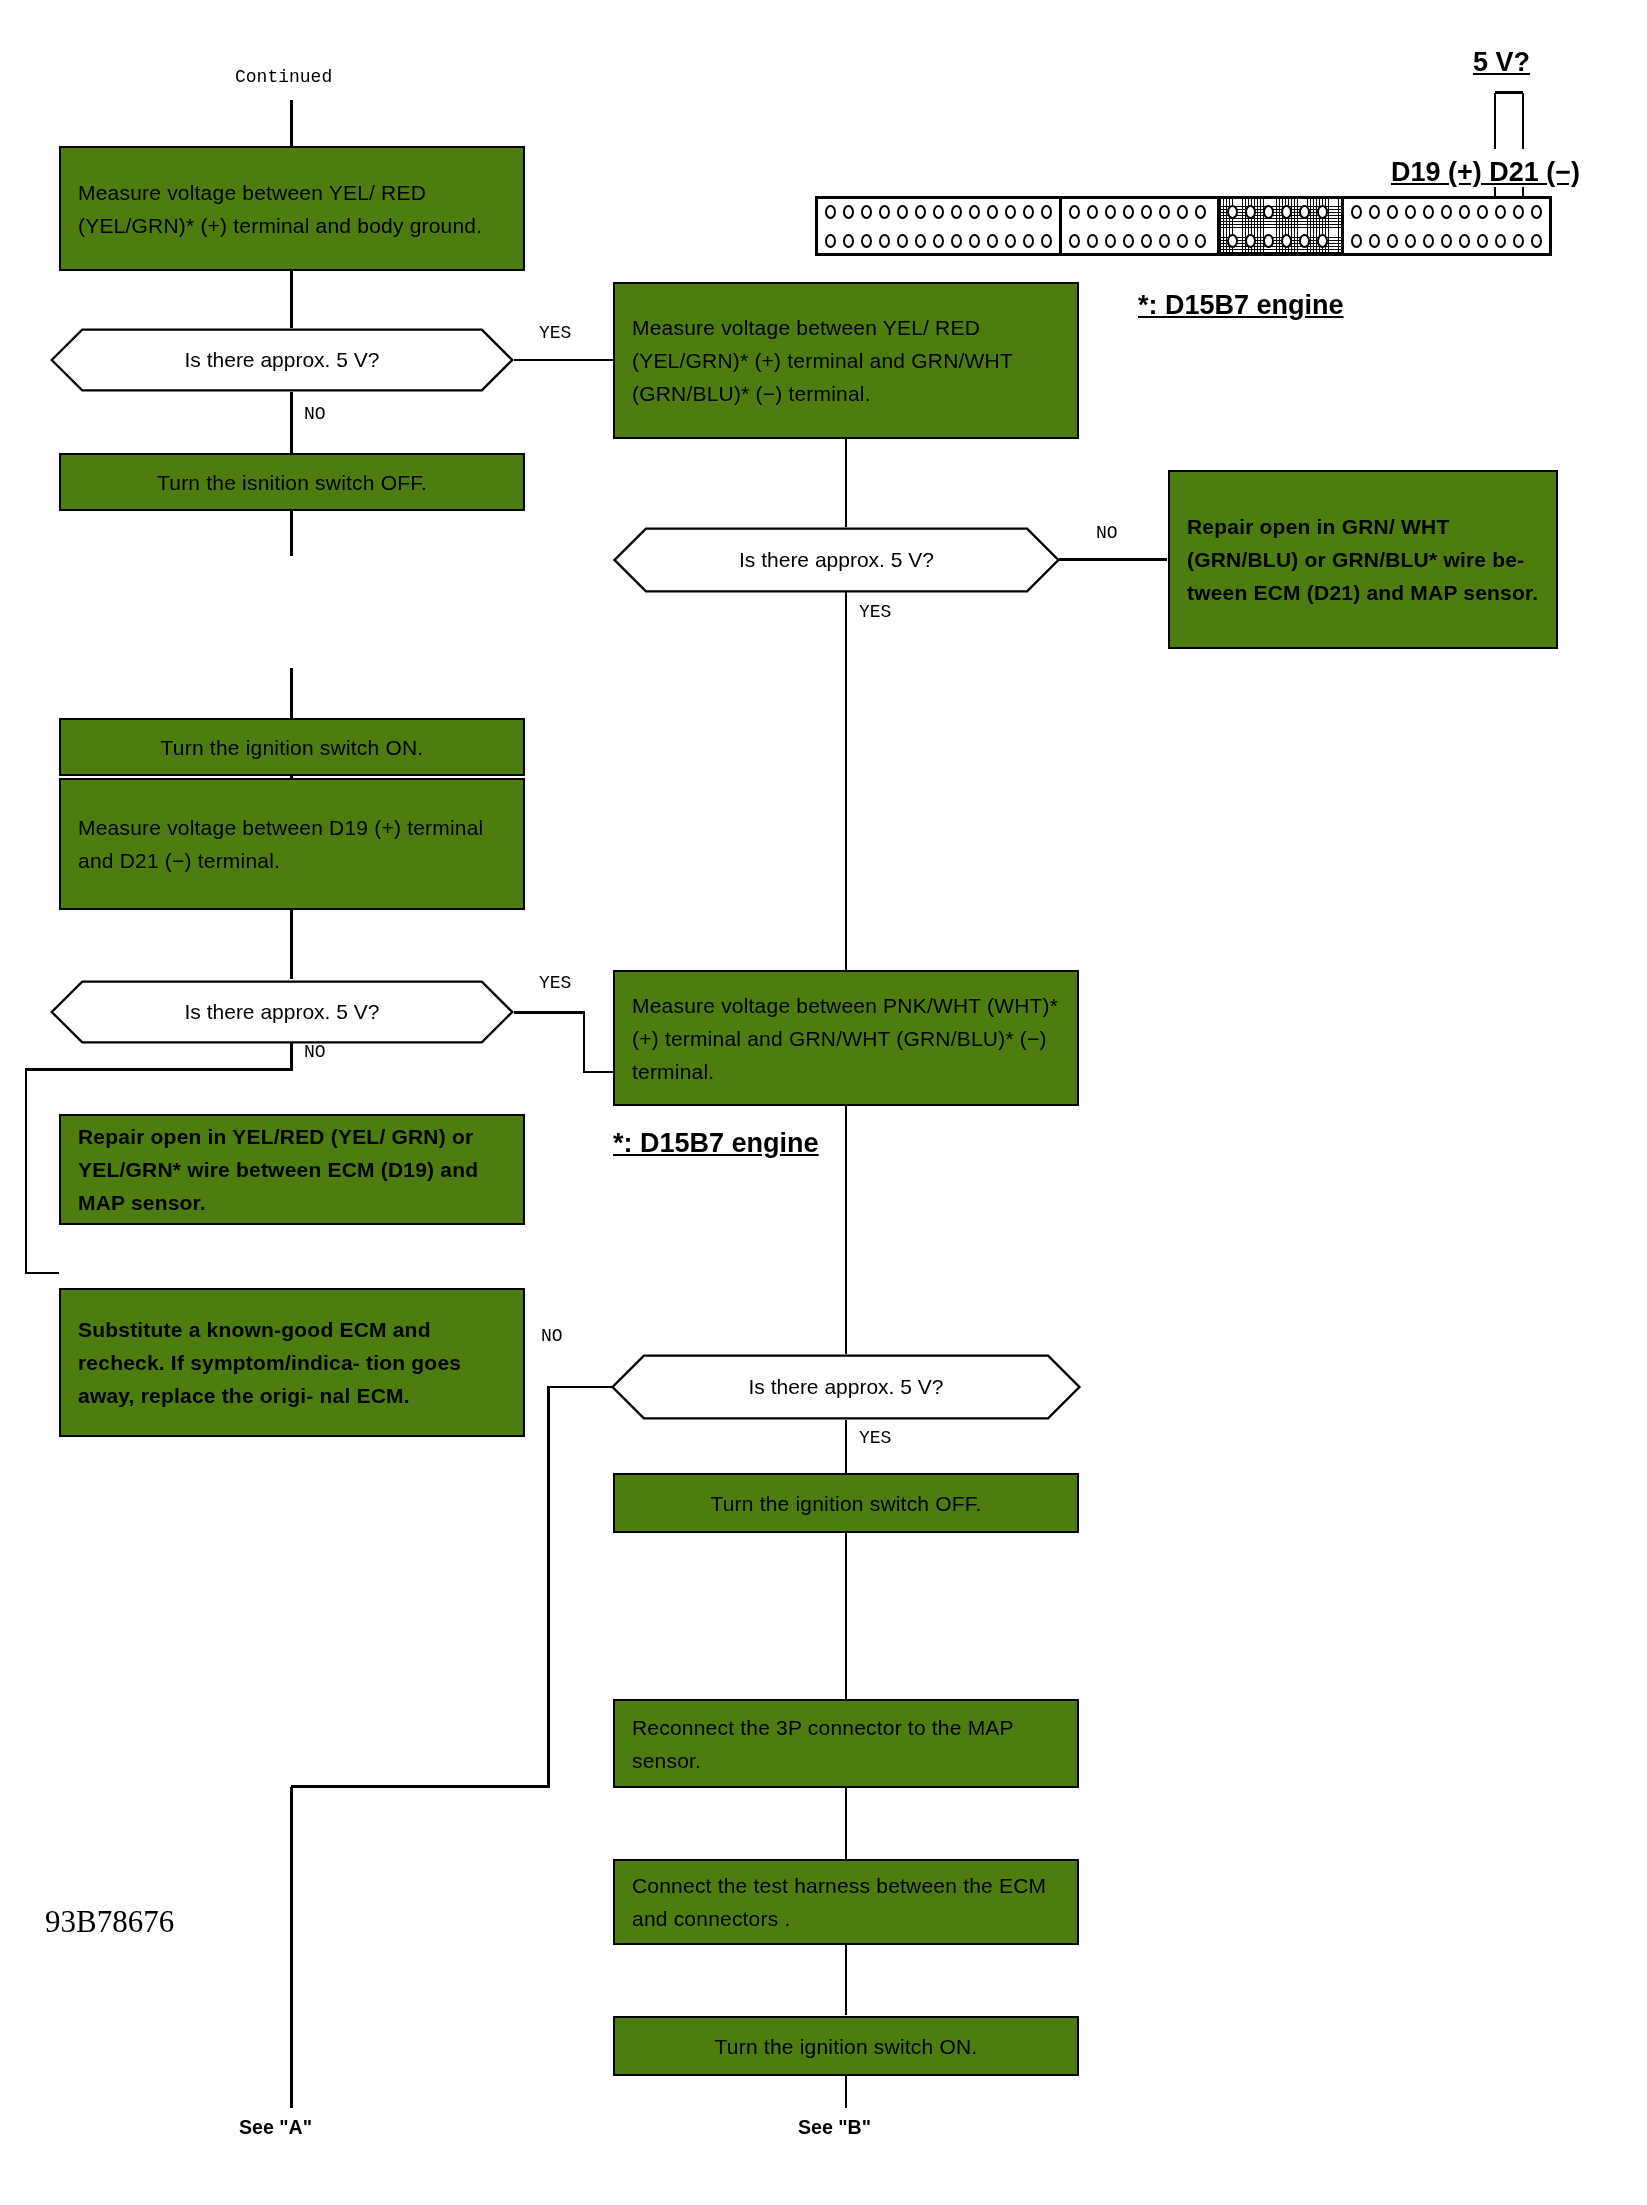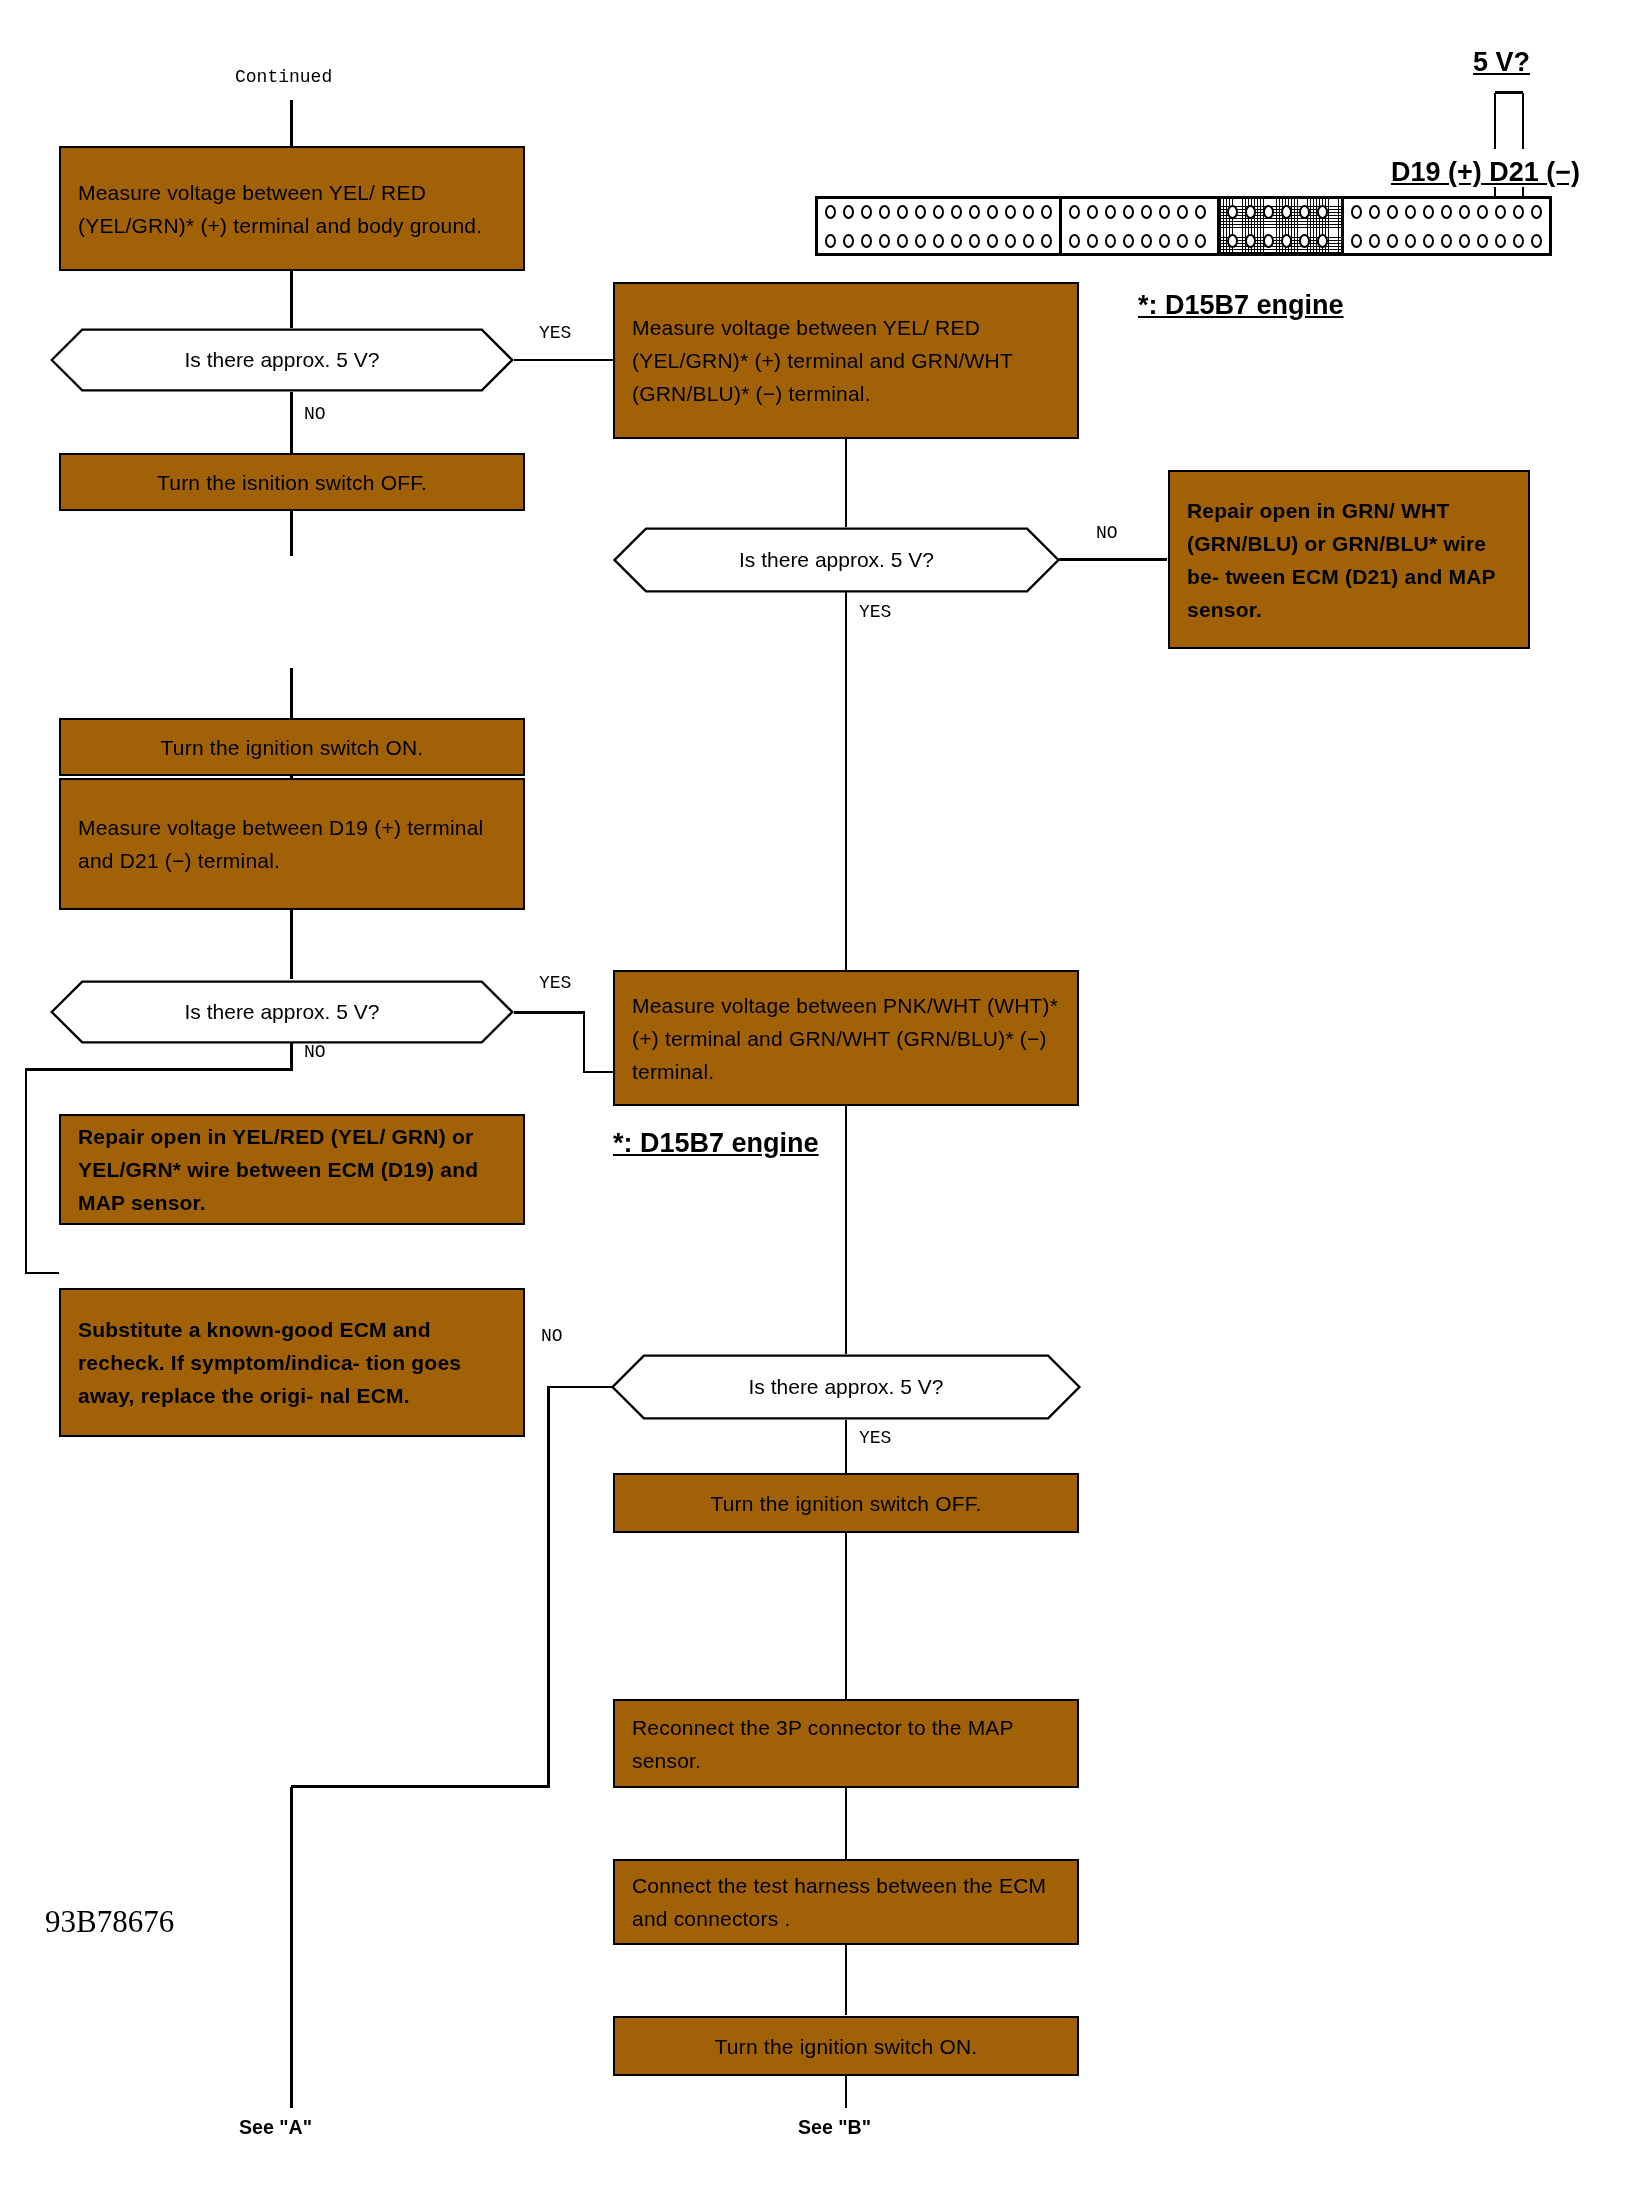--- a/index.html
+++ b/index.html
@@ -1,21 +1,21 @@
 <!DOCTYPE html>
 <html style="font-size:12.5px"><head>
 <meta charset="utf-8">
 <style>
   html,body{margin:0;padding:0;background:#ffffff;}
   body{width:1647px;height:2205px;position:relative;
        font-family:"Liberation Sans", sans-serif;color:#000;}
   #stage{position:relative;width:1647px;height:2205px;overflow:hidden;}
 
   .node{position:absolute;box-sizing:border-box;}
-  .box{border:2.4px solid #000;background:#a16207;display:flex;align-items:center;}
+  .box{border:2.4px solid #000;background:#4d7c0f;display:flex;align-items:center;}
   .box .txt{padding:0 17px;width:100%;}
   .t-norm{font-size:21px;line-height:33px;letter-spacing:0.2px;}
   .t-bold{font-size:21px;line-height:33px;font-weight:bold;letter-spacing:0.2px;}
   .t-center{text-align:center;}
 
   .diamond{position:absolute;}
   .diamond svg{position:absolute;left:0;top:0;overflow:visible;}
   .diamond .dlabel{position:absolute;left:0;top:0;width:100%;height:100%;
       display:flex;align-items:center;justify-content:center;font-size:21px;}
 
@@ -263,21 +263,21 @@
 
   <div class="diamond" style="left:613px;top:527px;width:447px;height:66px;">
     <svg width="447" height="66" xmlns="http://www.w3.org/2000/svg" viewBox="0 0 570 84">
       <polygon points="42,2 528,2 568,42 528,82 42,82 2,42" fill="#fff" stroke="#000" stroke-width="3"></polygon>
     </svg>
     <div class="dlabel">Is there approx. 5 V?</div>
   </div>
   <div class="lbl" style="left:1096px;top:523px;">NO</div>
   <div class="lbl" style="left:859px;top:602px;">YES</div>
 
-  <div class="node box" style="left:1168px;top:470px;width:362px;height:179px;">
+  <div class="node box" style="left:1168px;top:470px;width:390px;height:179px;">
     <div class="txt t-bold">Repair open in GRN/ WHT (GRN/BLU) or GRN/BLU* wire be- tween ECM (D21) and MAP sensor.</div>
   </div>
 
   <div class="node box" style="left:613px;top:970px;width:466px;height:136px;">
     <div class="txt t-norm">Measure voltage between PNK/WHT (WHT)* (+) terminal and GRN/WHT (GRN/BLU)* (−) terminal.</div>
   </div>
 
   <div class="lbl-b" style="left:613px;top:1128px;">*: D15B7 engine</div>
 
   <div class="diamond" style="left:611px;top:1354px;width:470px;height:66px;">

